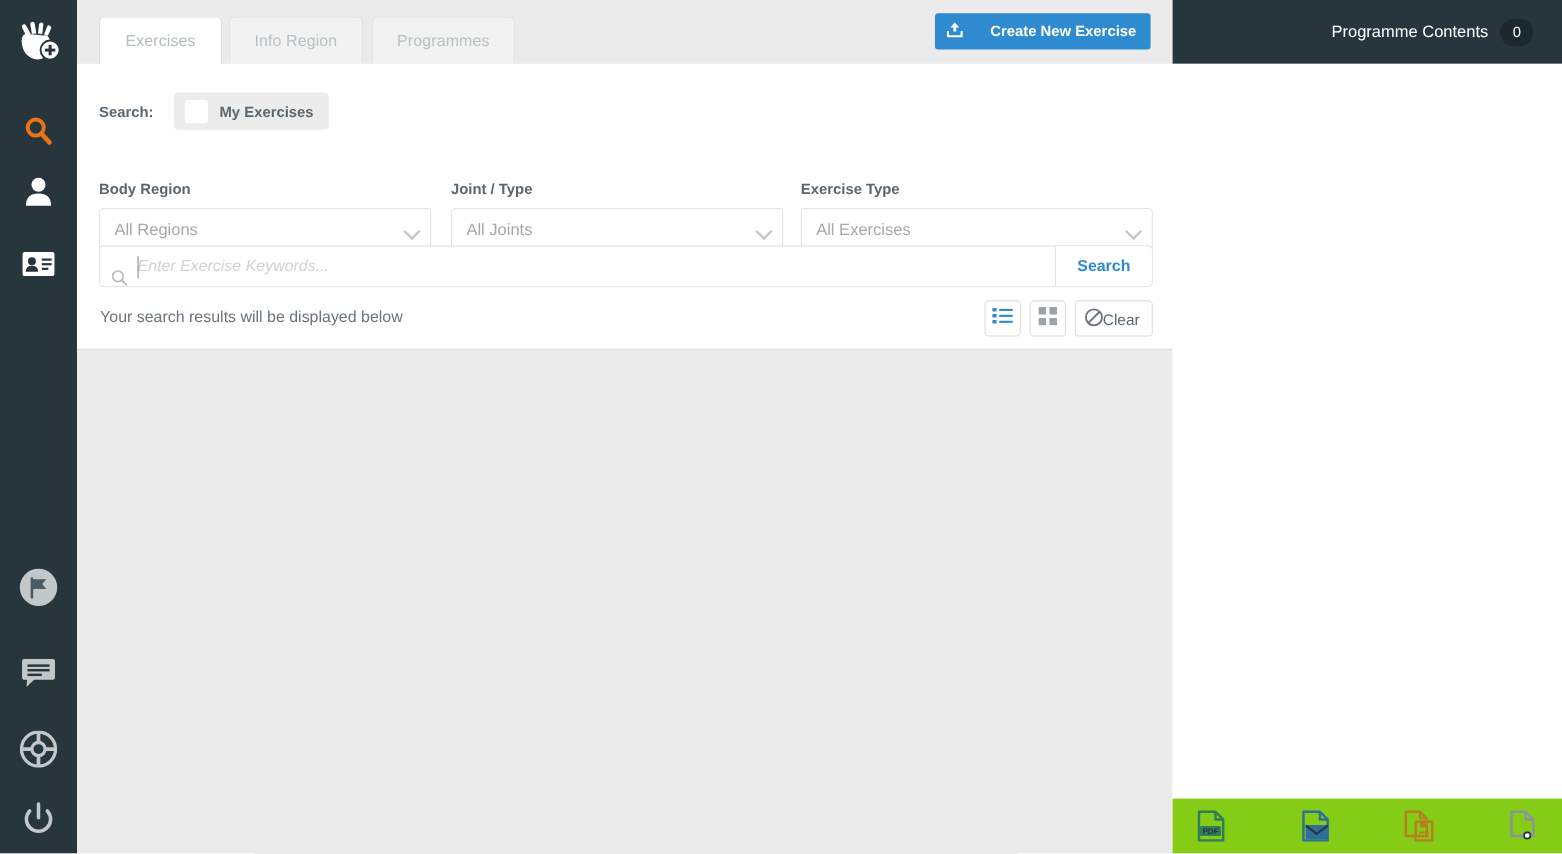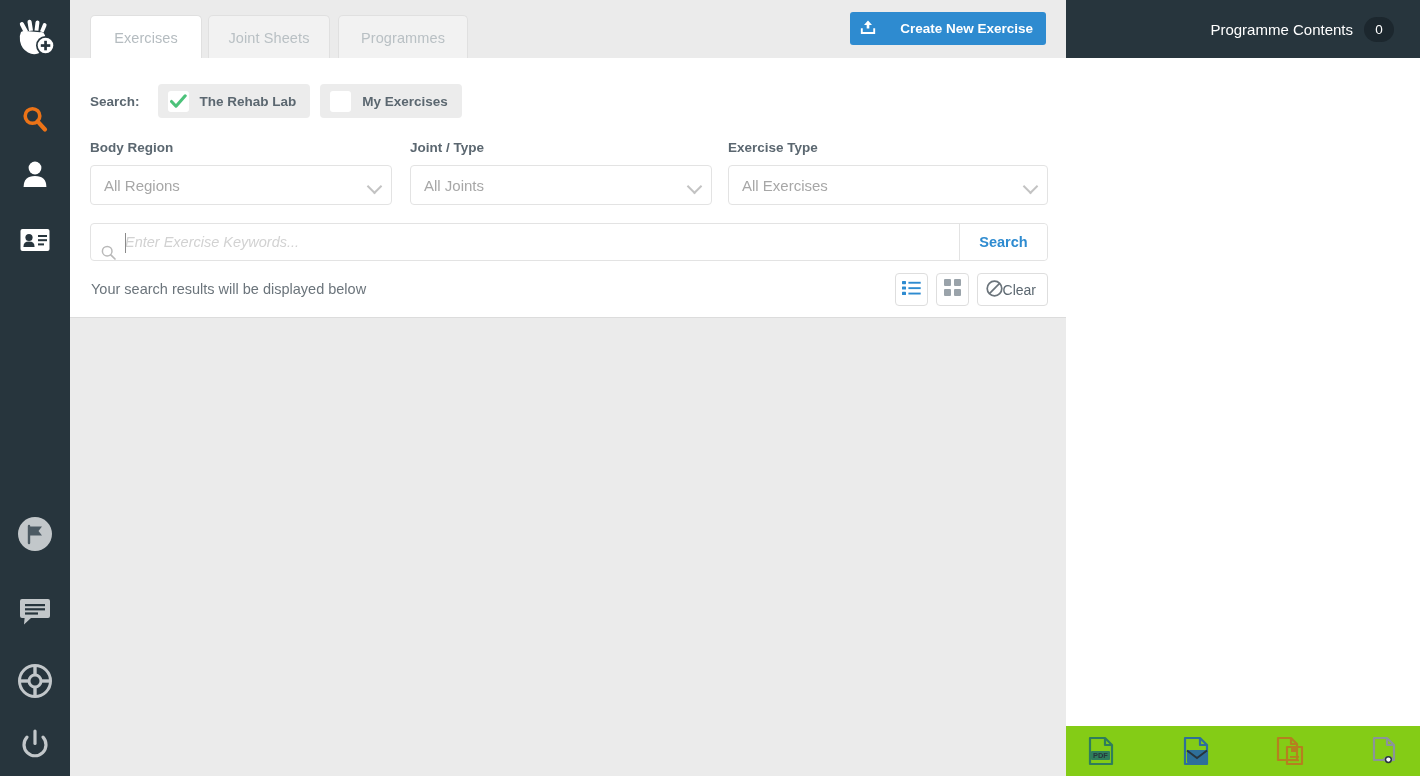--- a/index.html
+++ b/index.html
@@ -101,21 +101,21 @@
   .chip-text { font-size: 13.5px; font-weight: bold; color: #5b6770; white-space: nowrap; }
 
   
   .filters { position: absolute; left: 20px; top: 82px; width: 958px; }
   .field { position: absolute; top: 0; }
   #field-0 { left: 0;   width: 302px; }
   #field-1 { left: 320px; width: 302px; }
   #field-2 { left: 638px; width: 320px; }
   .field-label {
     font-size: 13.5px; font-weight: bold; color: #5b6770;
-    margin-bottom: 10px; display: block;
+    margin-bottom: 10px; display: block; margin-top: 24px;
   }
   .select {
     position: relative; width: 100%; height: 40px;
     border: 1px solid #e3e3e3; border-radius: 4px; background: #fff;
     display: flex; align-items: center; padding: 0 34px 0 13px;
     font-size: 15px; color: #a7a7a7; cursor: pointer;
   }
   .caret {
     position: absolute; right: 11px; top: 50%;
     width: 11px; height: 11px; margin-top: -4px;
@@ -283,21 +283,21 @@
     </div>
   </div>
 
   <div class="main-col">
 
     <div class="tabbar">
       <div class="tab active" id="tab-0">
         <span>Exercises</span>
       </div>
       <div class="tab" id="tab-1">
-        <span>Joint Sheets</span>
+        <span>Info Region</span>
       </div>
       <div class="tab" id="tab-2">
         <span>Programmes</span>
       </div>
     </div>
 
     <div class="topbar-btnwrap">
       <button class="create-btn">
         <span>
           <svg width="16" height="16" viewBox="0 0 16 16">
@@ -307,28 +307,20 @@
         </span>
         <span>Create New Exercise</span>
       </button>
     </div>
 
     <div class="panel">
 
       <div class="scope-row">
         <span class="scope-label">Search:</span>
 
-        <div class="scope-chip">
-          <span class="chk">
-            <svg width="17" height="15" viewBox="0 0 17 15">
-              <path d="M1.5 7.5 L6 12.2 L15.2 1.8" fill="none" stroke="#4cc27a" stroke-width="3.1" stroke-linecap="round" stroke-linejoin="round"></path>
-            </svg>
-          </span>
-          <span class="chip-text">The Rehab Lab</span>
-        </div>
 
         <div class="scope-chip">
           <span class="chk"></span>
           <span class="chip-text">My Exercises</span>
         </div>
       </div>
 
       <div class="filters">
         <div class="field" id="field-0">
           <span class="field-label">Body Region</span>

